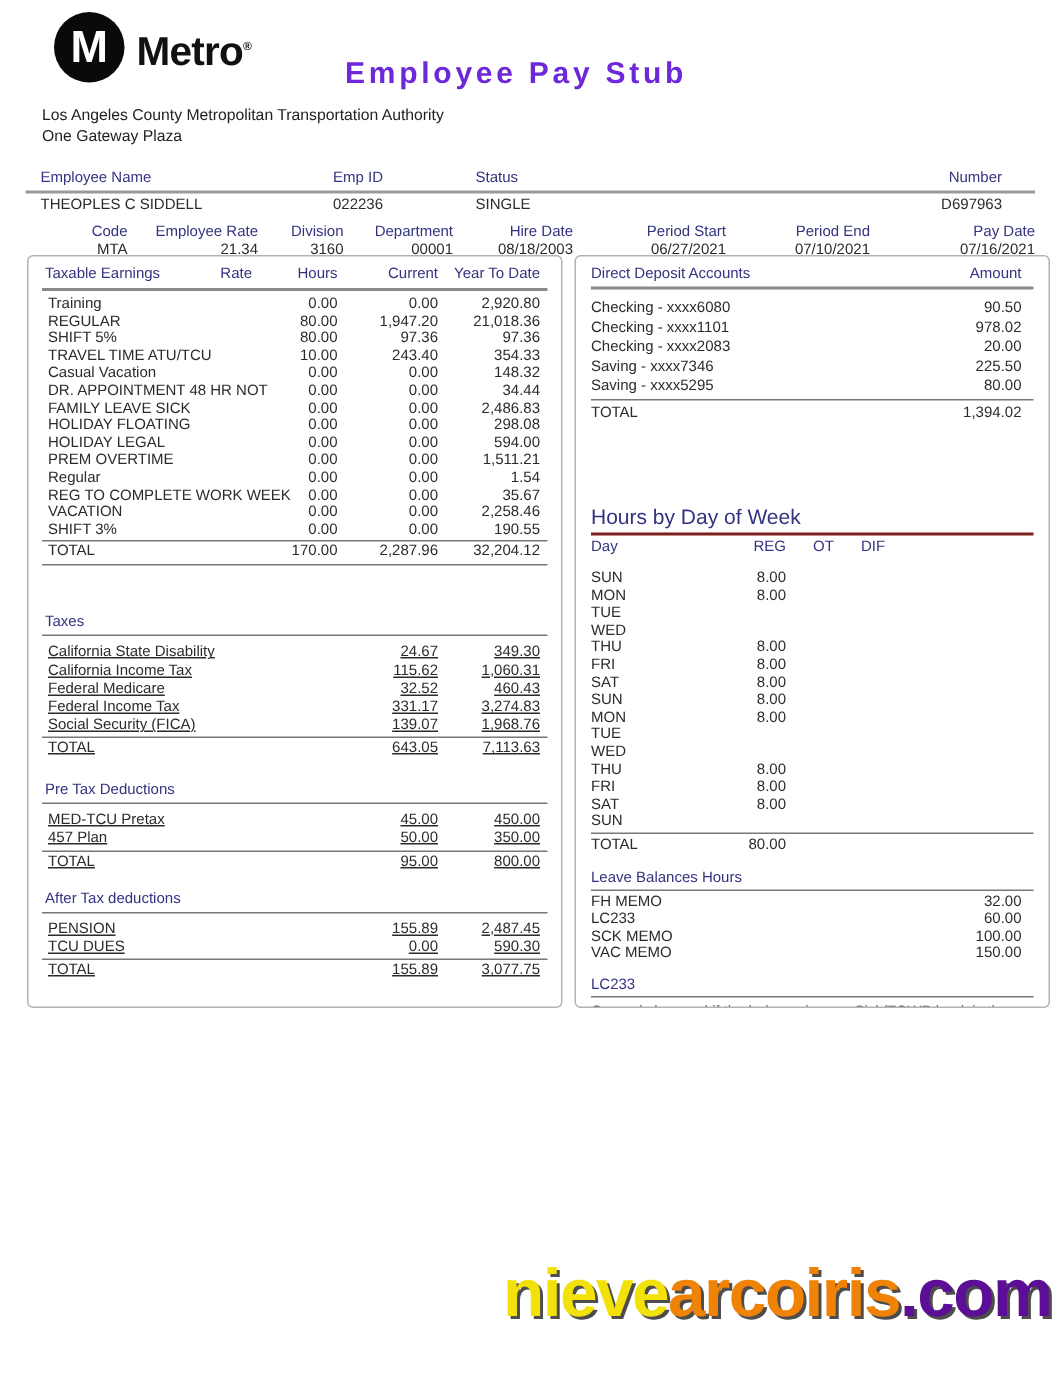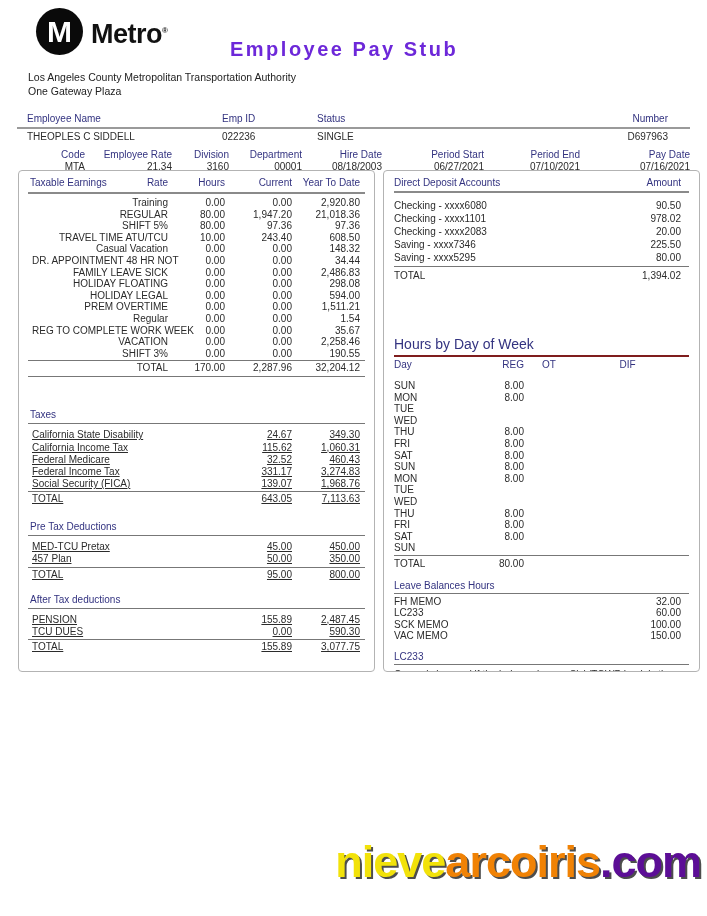--- a/index.html
+++ b/index.html
@@ -29,21 +29,21 @@
   .mt4{margin-top:5px;}
 
   
   .columns{position:absolute;top:170px;left:18px;display:flex;gap:8px;}
   .box{border:1px solid #b3b3b3;border-radius:4px;background:#fff;height:502px;box-sizing:border-box;overflow:hidden;}
   .box.left{width:357px;padding:6px 9px;}
   .box.right{width:317px;padding:6px 10px;}
 
   
   .erow{display:grid;grid-template-columns:140px 57px 67px 68px;font-size:10px;height:11.6px;}
-  .erow .label{white-space:nowrap;overflow:visible;padding-left:4px;text-align:right;}
+  .erow .label{white-space:nowrap;overflow:visible;padding-left:4px;}
   .erow .num{text-align:right;}
   .ehead{height:15px;border-bottom:2px solid #8a8a8a;margin-bottom:3px;color:#333380;}
   .ehead .label{display:flex;justify-content:space-between;padding-left:2px;}
   .etotal{border-top:1px solid #777;border-bottom:1px solid #777;height:14px;padding-top:1px;margin-top:1px;}
 
   
   .sec-head{font-size:10px;color:#333380;border-bottom:1px solid #777;padding-bottom:3px;margin-bottom:5px;padding-left:2px;}
   .srow{display:grid;grid-template-columns:197px 67px 68px;font-size:10px;height:12.2px;text-decoration:underline;}
   .srow .label{padding-left:4px;white-space:nowrap;}
   .srow .num{text-align:right;}
@@ -56,21 +56,21 @@
   .drow{display:flex;justify-content:space-between;font-size:10px;height:13px;}
   .drow .dv,.dep-total .dv{padding-right:8px;}
   .dep-total{display:flex;justify-content:space-between;font-size:10px;border-top:1px solid #777;
              margin-top:1px;padding-top:3px;height:14px;}
 
   .hours-sec{margin-top:52px;}
   .sec-head2{font-size:14px;color:#333380;border-bottom:2px solid #7f1d1d;padding-bottom:3px;}
   .hrow{display:grid;grid-template-columns:90px 40px 50px 1fr;font-size:10px;height:11.6px;}
   .hrow .hreg{text-align:right;}
   .hrow .hot{text-align:center;}
-  .hrow .hdif{text-align:center;padding-right:8px;}
+  .hrow .hdif{text-align:left;padding-right:8px;}
   .hhead{color:#333380;height:13px;margin-top:2px;margin-bottom:8px;}
   .htotal{border-top:1px solid #777;height:14px;padding-top:2px;margin-top:1px;}
 
   .leave-sec{margin-top:8px;}
   .sec-head3{font-size:10px;color:#333380;border-bottom:1px solid #777;padding-bottom:2px;margin-bottom:2px;}
   .lrow{display:flex;justify-content:space-between;font-size:10px;height:11.5px;}
   .lrow .lv{padding-right:8px;}
 
   .lc-sec{margin-top:9px;}
   .lc-note{font-size:10px;line-height:13px;width:290px;margin-top:3px;}
@@ -173,21 +173,21 @@
             <div class="label">SHIFT 5%</div>
             <div class="num">80.00</div>
             <div class="num">97.36</div>
             <div class="num">97.36</div>
           </div>
 
           <div class="erow">
             <div class="label">TRAVEL TIME ATU/TCU</div>
             <div class="num">10.00</div>
             <div class="num">243.40</div>
-            <div class="num">608.50</div>
+            <div class="num">354.33</div>
           </div>
 
           <div class="erow">
             <div class="label">Casual Vacation</div>
             <div class="num">0.00</div>
             <div class="num">0.00</div>
             <div class="num">148.32</div>
           </div>
 
           <div class="erow">

